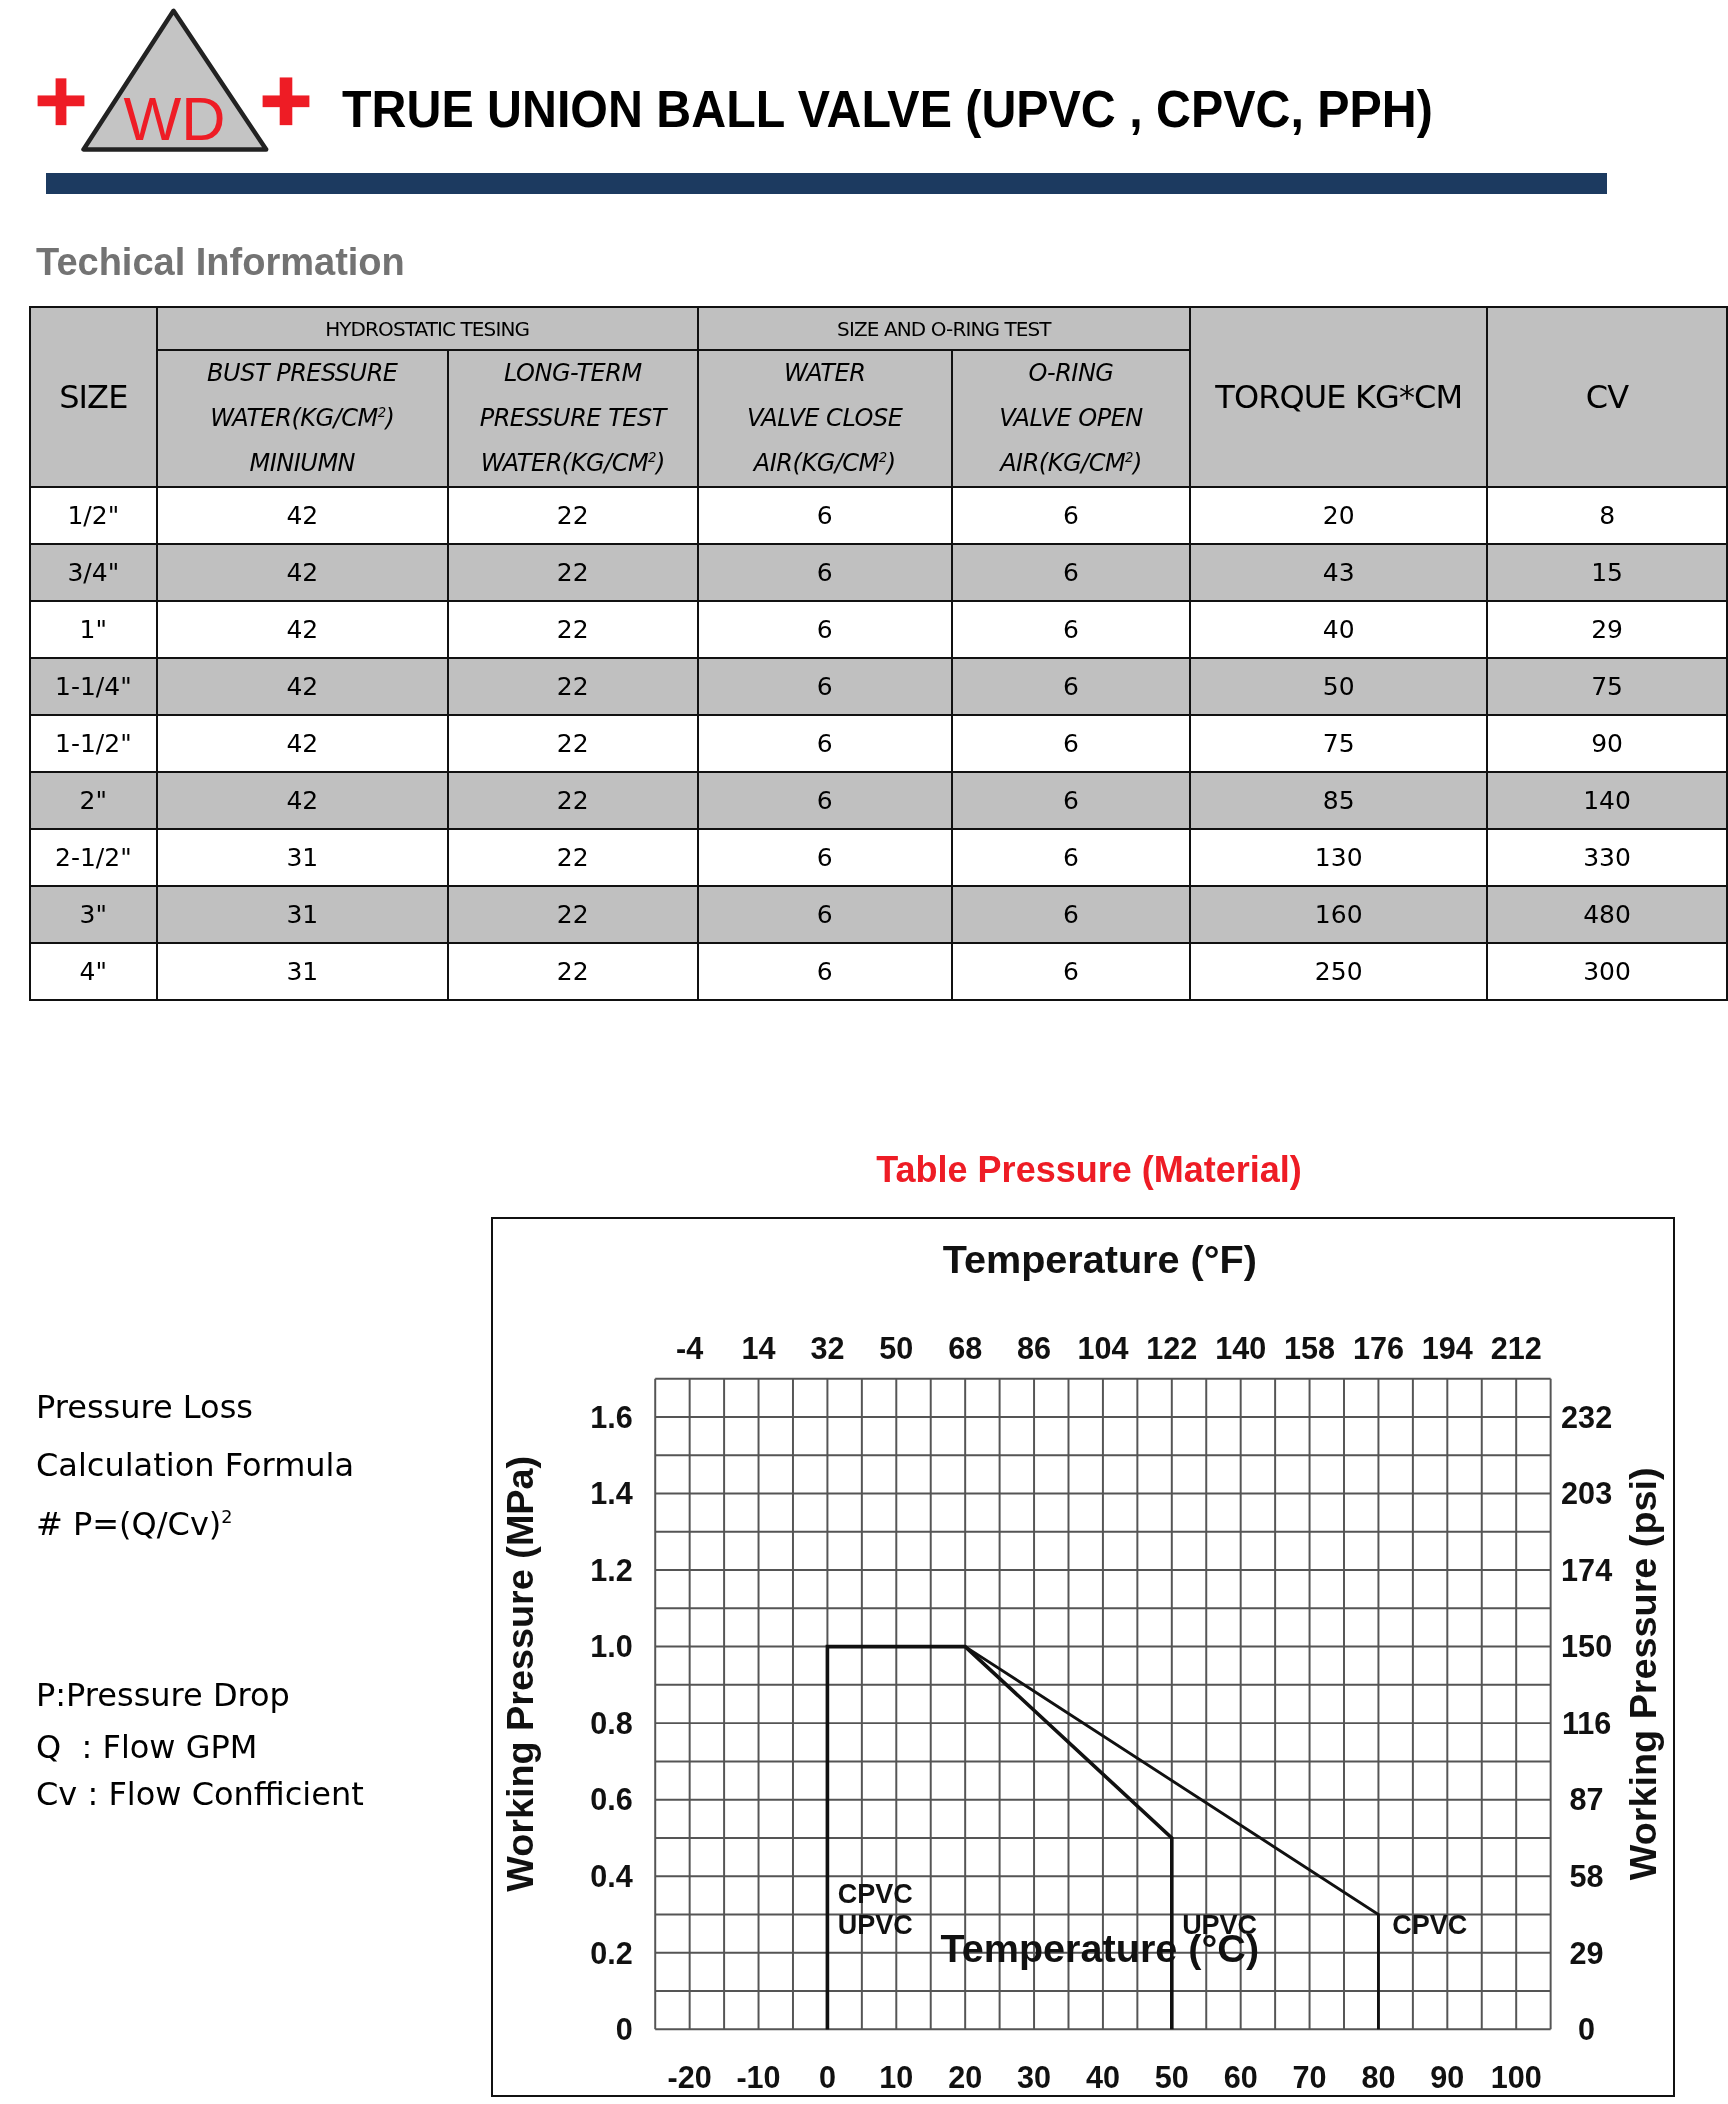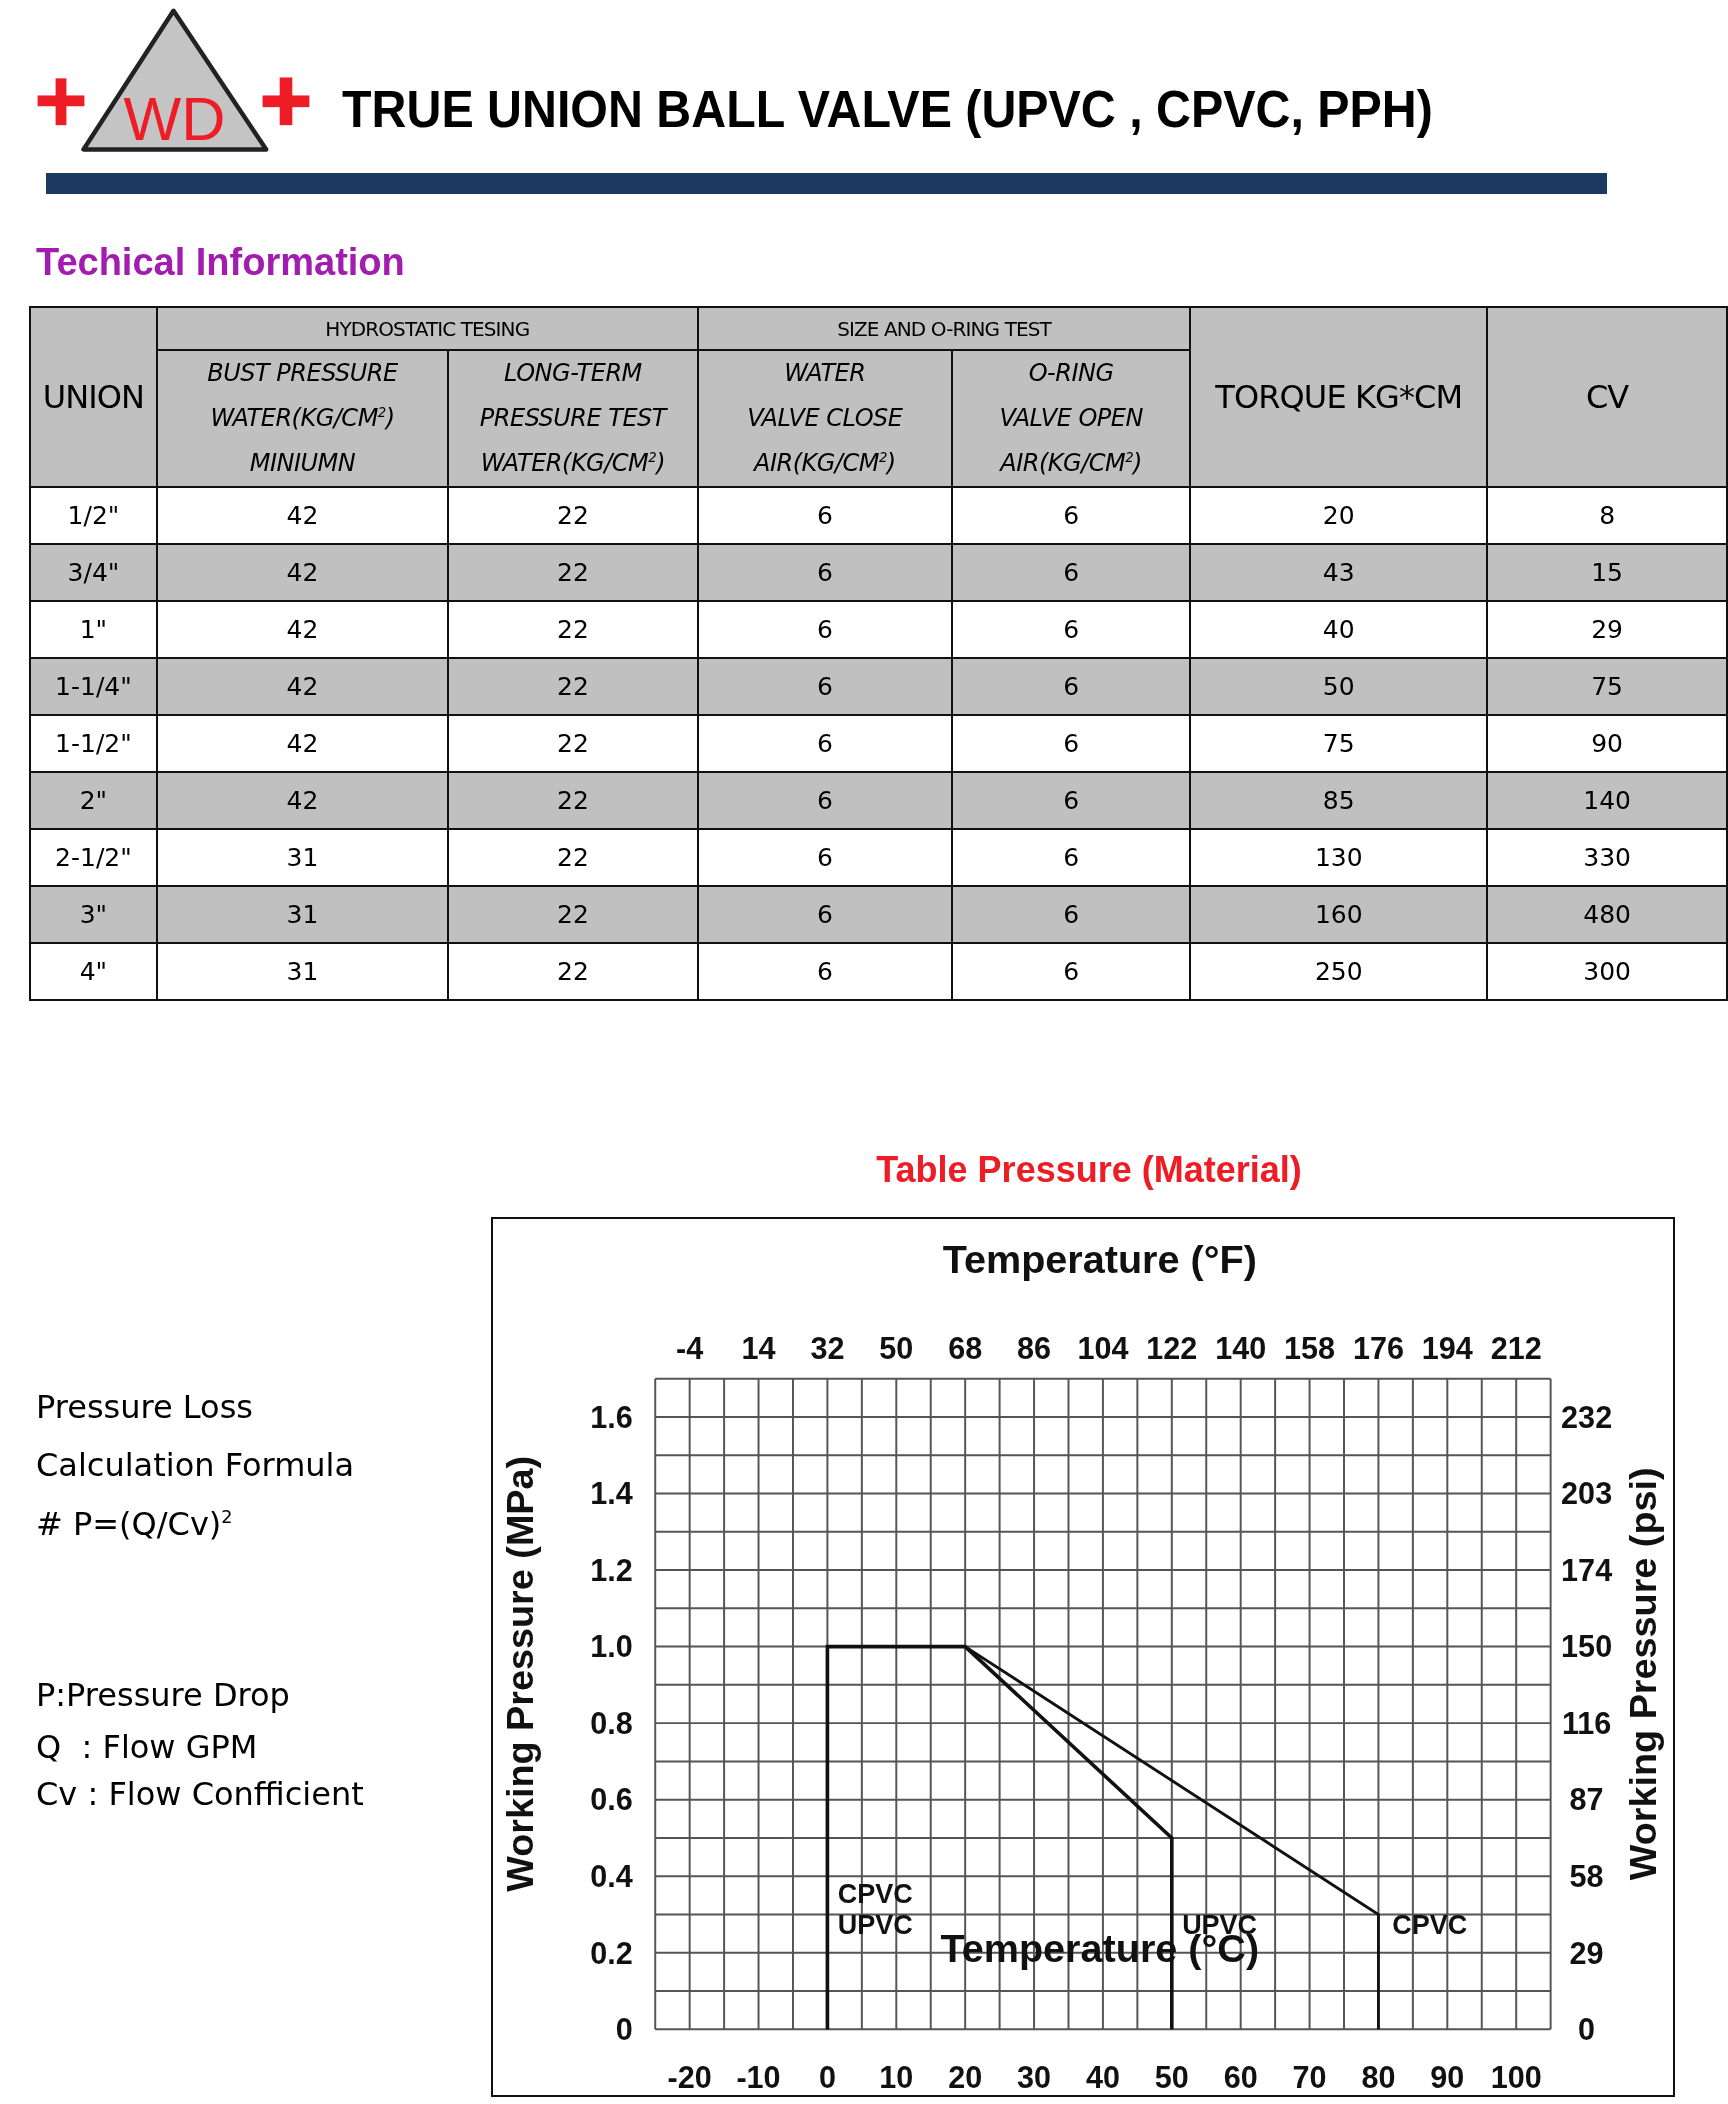--- a/index.html
+++ b/index.html
@@ -34,35 +34,35 @@
 <svg id="logo" class="abs" viewBox="0 0 310 165">
   <polygon points="155,4 55,158 258,158" fill="#c4c4c4" stroke="#222" stroke-width="5" stroke-linejoin="round"></polygon>
   <rect x="4" y="98" width="52" height="12" fill="#ee1c25"></rect>
   <rect x="24" y="79" width="12" height="52" fill="#ee1c25"></rect>
   <rect x="254" y="98" width="52" height="13" fill="#ee1c25"></rect>
   <rect x="273" y="78" width="14" height="53" fill="#ee1c25"></rect>
   <text x="156" y="147" text-anchor="middle" font-family="Liberation Sans, sans-serif" font-size="68" fill="#ee1c25">WD</text>
 </svg>
 <div id="doc-title" class="abs">TRUE UNION BALL VALVE (UPVC , CPVC, PPH)</div>
 <div id="header-bar" class="abs" style="background:#1c3a60"></div>
-<div id="section-title" class="abs" style="color:#a21caf">Techical Information</div>
+<div id="section-title" class="abs" style="color:#737373">Techical Information</div>
 
 <table id="spec-table" class="abs">
   <colgroup>
     <col style="width:127px">
       <col style="width:292px">
       <col style="width:250px">
       <col style="width:255px">
       <col style="width:239px">
       <col style="width:298px">
       <col style="width:241px">
   </colgroup>
   <thead>
     <tr>
-      <th rowspan="2" class="big">UNION</th>
+      <th rowspan="2" class="big">SIZE</th>
       <th colspan="2" class="grp">HYDROSTATIC TESING</th>
       <th colspan="2" class="grp">SIZE AND O-RING TEST</th>
       <th rowspan="2" class="big">TORQUE KG*CM</th>
       <th rowspan="2" class="big">CV</th>
     </tr>
     <tr>
       <th class="sub">
         <div>BUST PRESSURE</div>
         <div><span>WATER(KG/CM</span><sup>2</sup><span>)</span></div>
         <div>MINIUMN</div>

